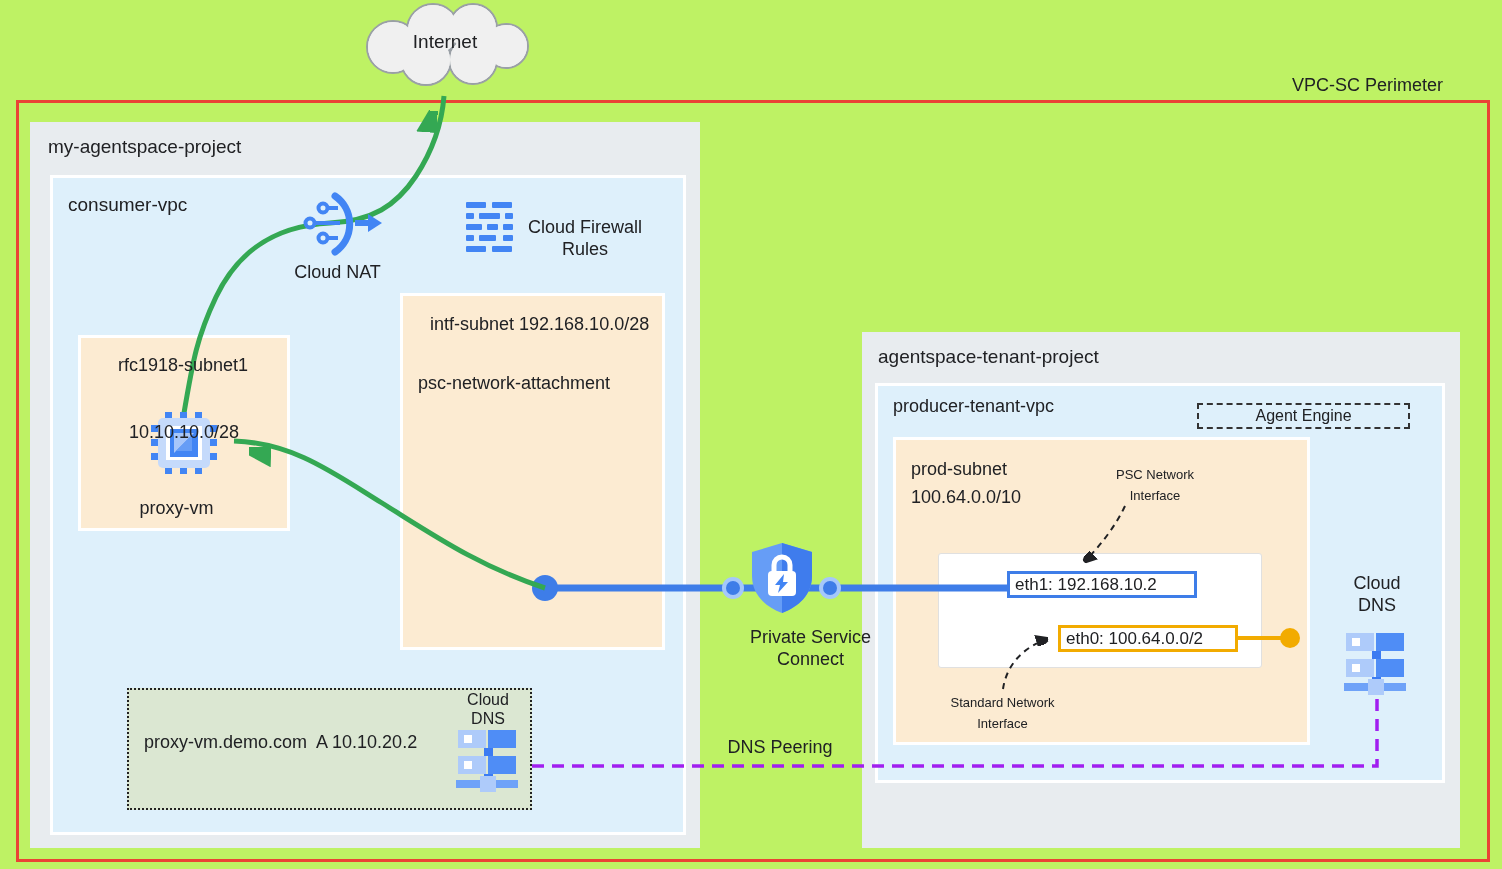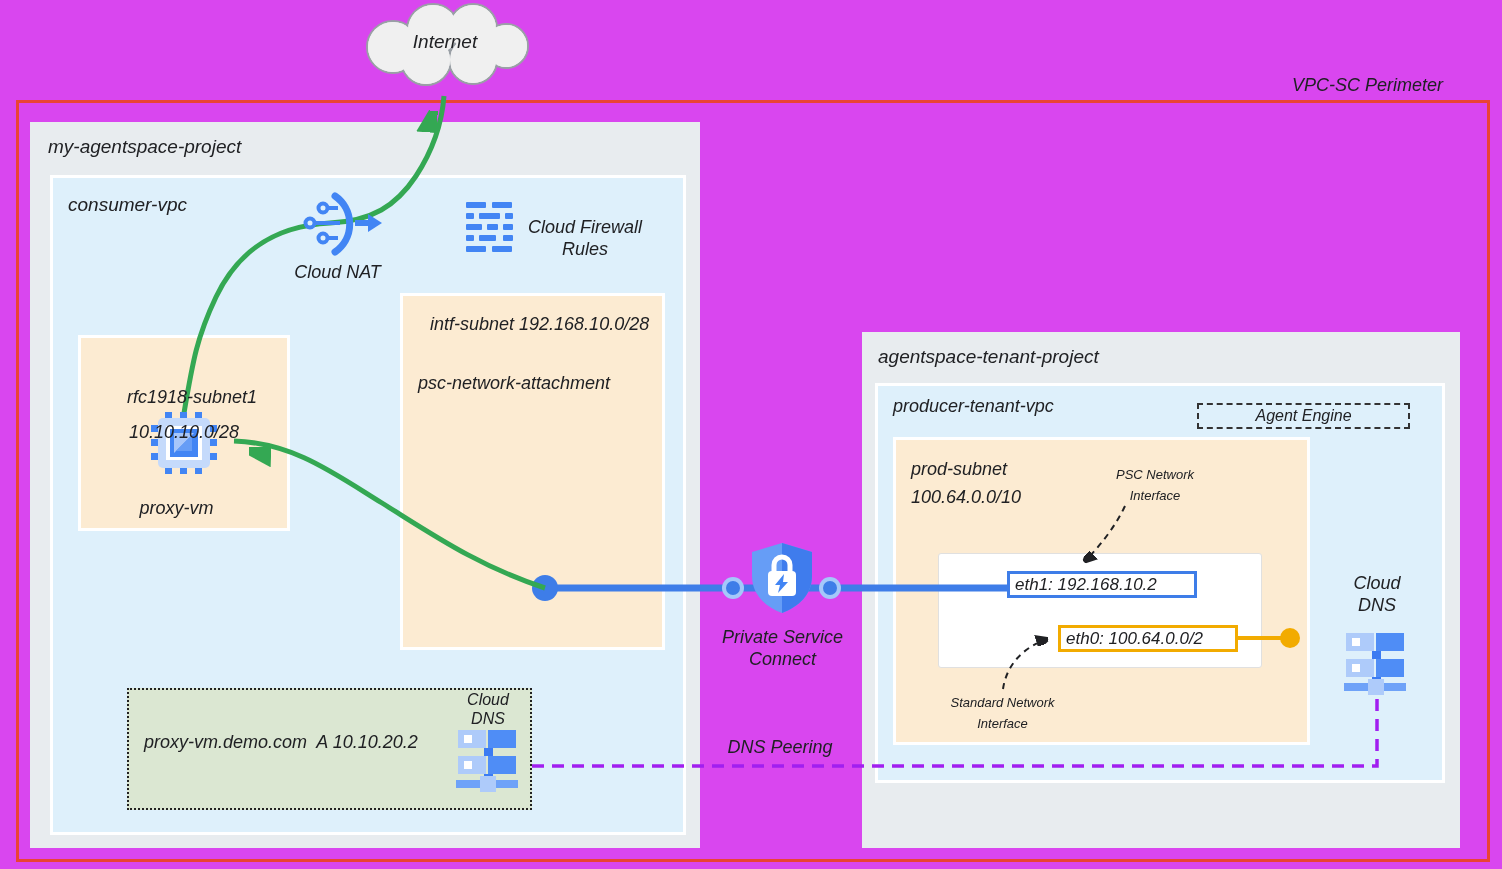--- a/index.html
+++ b/index.html
@@ -1,22 +1,22 @@
 <!DOCTYPE html>
 <html><head>
 <meta charset="utf-8">
 <style>
   :root{
     --red:#ea4335; --gray:#e8ecef; --blue-bg:#def0fb; --peach:#fcebd2;
     --green-bg:#dbe7d2; --green:#34a853; --blue:#3e7de8; --yellow:#f2ab00;
     --purple:#a11ff0; --ink:#202124;
   }
   html,body{margin:0;padding:0;background:#fff;}
-  #canvas{position:relative;width:1502px;height:869px;background:#d946ef;overflow:hidden;
-          font-family:"Liberation Sans",sans-serif;color:var(--ink);font-style:italic;}
+  #canvas{position:relative;width:1502px;height:869px;background:#bef264;overflow:hidden;
+          font-family:"Liberation Sans",sans-serif;color:var(--ink);}
   .abs{position:absolute;}
   .box{position:absolute;box-sizing:border-box;}
   .lbl{position:absolute;white-space:nowrap;z-index:6;}
   .ctr{text-align:center;}.z2{z-index:2}.z3{z-index:4}
   #perimeter{left:16px;top:100px;width:1474px;height:762px;border:3px solid var(--red);z-index:0;}
   #proj-consumer{left:30px;top:122px;width:670px;height:726px;background:var(--gray);z-index:1;}
   #vpc-consumer{left:50px;top:175px;width:636px;height:660px;background:var(--blue-bg);border:3px solid #fff;z-index:1;}
   #intf-subnet{left:400px;top:293px;width:265px;height:357px;background:var(--peach);border:3px solid #fff;z-index:1;}
   #rfc-subnet{left:78px;top:335px;width:212px;height:196px;background:var(--peach);border:3px solid #fff;z-index:1;}
   #dns-zone{left:127px;top:688px;width:405px;height:122px;background:var(--green-bg);border:2px dotted #222;z-index:1;}
@@ -66,21 +66,21 @@
   <div class="lbl f19" style="left:48px;top:136px;">my-agentspace-project</div>
 
   <div id="vpc-consumer" class="box"></div>
   <div class="lbl f19" style="left:68px;top:194px;">consumer-vpc</div>
 
   <div id="intf-subnet" class="box"></div>
   <div class="lbl f18" style="left:430px;top:314px;">intf-subnet 192.168.10.0/28</div>
   <div class="lbl f18" style="left:418px;top:373px;">psc-network-attachment</div>
 
   <div id="rfc-subnet" class="box"></div>
-  <div class="lbl f18 ctr" style="left:86px;top:355px;width:212px;margin-top:32px;">rfc1918-subnet1</div>
+  <div class="lbl f18 ctr" style="left:77px;top:355px;width:212px;">rfc1918-subnet1</div>
   <div class="lbl f18 ctr" style="left:78px;top:388px;width:212px;margin-top:34px;">10.10.10.0/28</div>
   <div class="lbl f18 ctr" style="left:78px;top:498px;width:197px;">proxy-vm</div>
 
   <svg class="abs z3" style="left:151px;top:412px;" width="66" height="62" viewBox="0 0 66 62">
     <g fill="#4285f4">
       <rect x="14" y="0" width="7" height="10"></rect>
         <rect x="29" y="0" width="7" height="10"></rect>
         <rect x="44" y="0" width="7" height="10"></rect>
       <rect x="14" y="52" width="7" height="10"></rect>
         <rect x="29" y="52" width="7" height="10"></rect>
@@ -225,17 +225,17 @@
         <clipPath id="shieldclip">
           <path d="M30,0 L60,9 V33 C60,52 46,64 30,70 C14,64 0,52 0,33 V9 Z"></path>
         </clipPath>
       </defs>
     <path d="M30,0 L60,9 V33 C60,52 46,64 30,70 C14,64 0,52 0,33 V9 Z" fill="#669df6"></path>
     <rect x="30" y="0" width="30" height="70" fill="#3f7ced" clip-path="url(#shieldclip)"></rect>
     <path d="M 22,30 V 22 A 8 8 0 0 1 38,22 V 30" fill="none" stroke="#ffffff" stroke-width="5"></path>
     <rect x="16" y="28" width="28" height="25" rx="4" fill="#ffffff"></rect>
     <polygon points="32,31 23,42 28,42 26,50 36,39 31,39" fill="#4285f4"></polygon>
   </svg>
-  <div class="lbl f18 ctr" style="left:700px;top:626px;width:165px;line-height:22px;"><span>Private Service</span><br><span>Connect</span></div>
+  <div class="lbl f18 ctr" style="left:700px;top:626px;width:165px;line-height:22px;padding-left:28px;"><span>Private Service</span><br><span>Connect</span></div>
 
   <div class="lbl f18 ctr" style="left:700px;top:737px;width:160px;">DNS Peering</div>
 
 </div>
 
 </body></html>

